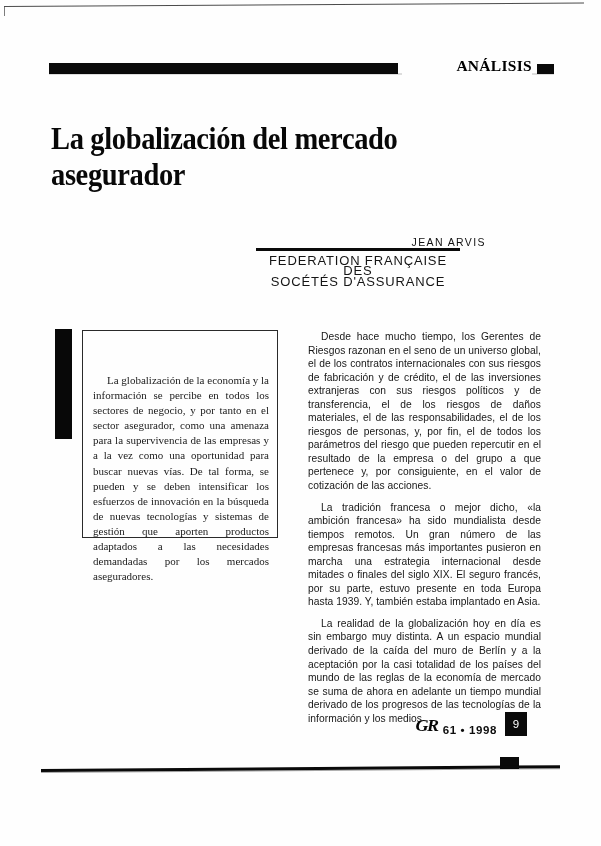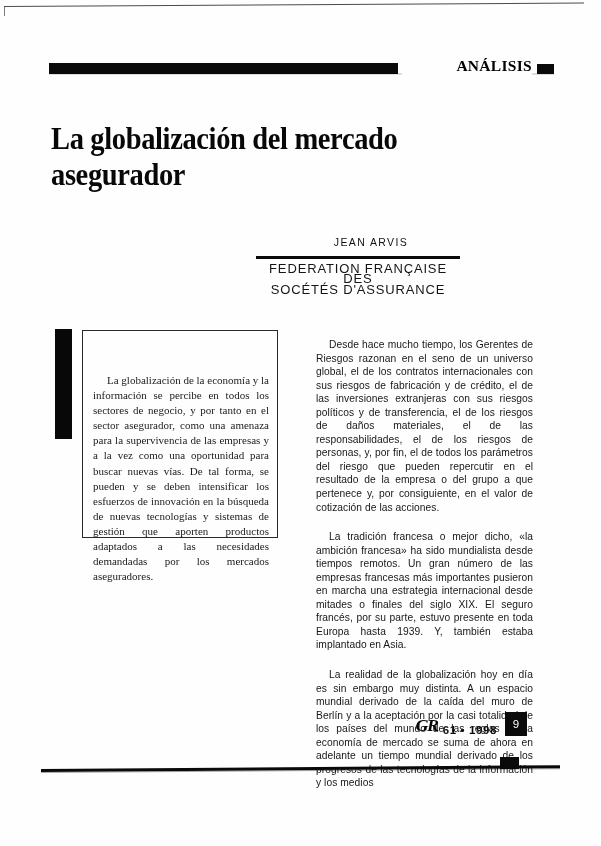--- a/index.html
+++ b/index.html
@@ -104,26 +104,25 @@
   }
 
   
   .byline {
     position: absolute;
     left: 256px;
     top: 236px;
     width: 230px;
   }
   .byline .author {
-    text-align: center;
+    text-align: right;
     font-family: "Liberation Sans", sans-serif;
     font-size: 10.5px;
     letter-spacing: 1.4px;
     color: #111;
-    padding-bottom: 8px;
   }
   .byline .rule {
     width: 204px;
     height: 2.5px;
     background: #0a0a0a;
     margin: 0 0 5px 0;
   }
   .byline .affiliation {
     text-align: center;
     font-family: "Liberation Sans", sans-serif;
@@ -173,21 +172,21 @@
     top: 322px;
     width: 249px;
     font-family: "Liberation Sans", sans-serif;
     font-size: 10.25px;
     line-height: 13.55px;
     text-align: justify;
     color: #161616;
     letter-spacing: 0.05px;
   }
   .body-column p {
-    margin: 16px;
+    margin: 8px;
     text-indent: 13px;
   }
 
   
   .footer {
     position: absolute;
     left: 416px;
     top: 712px;
     height: 24px;
     display: flex;

